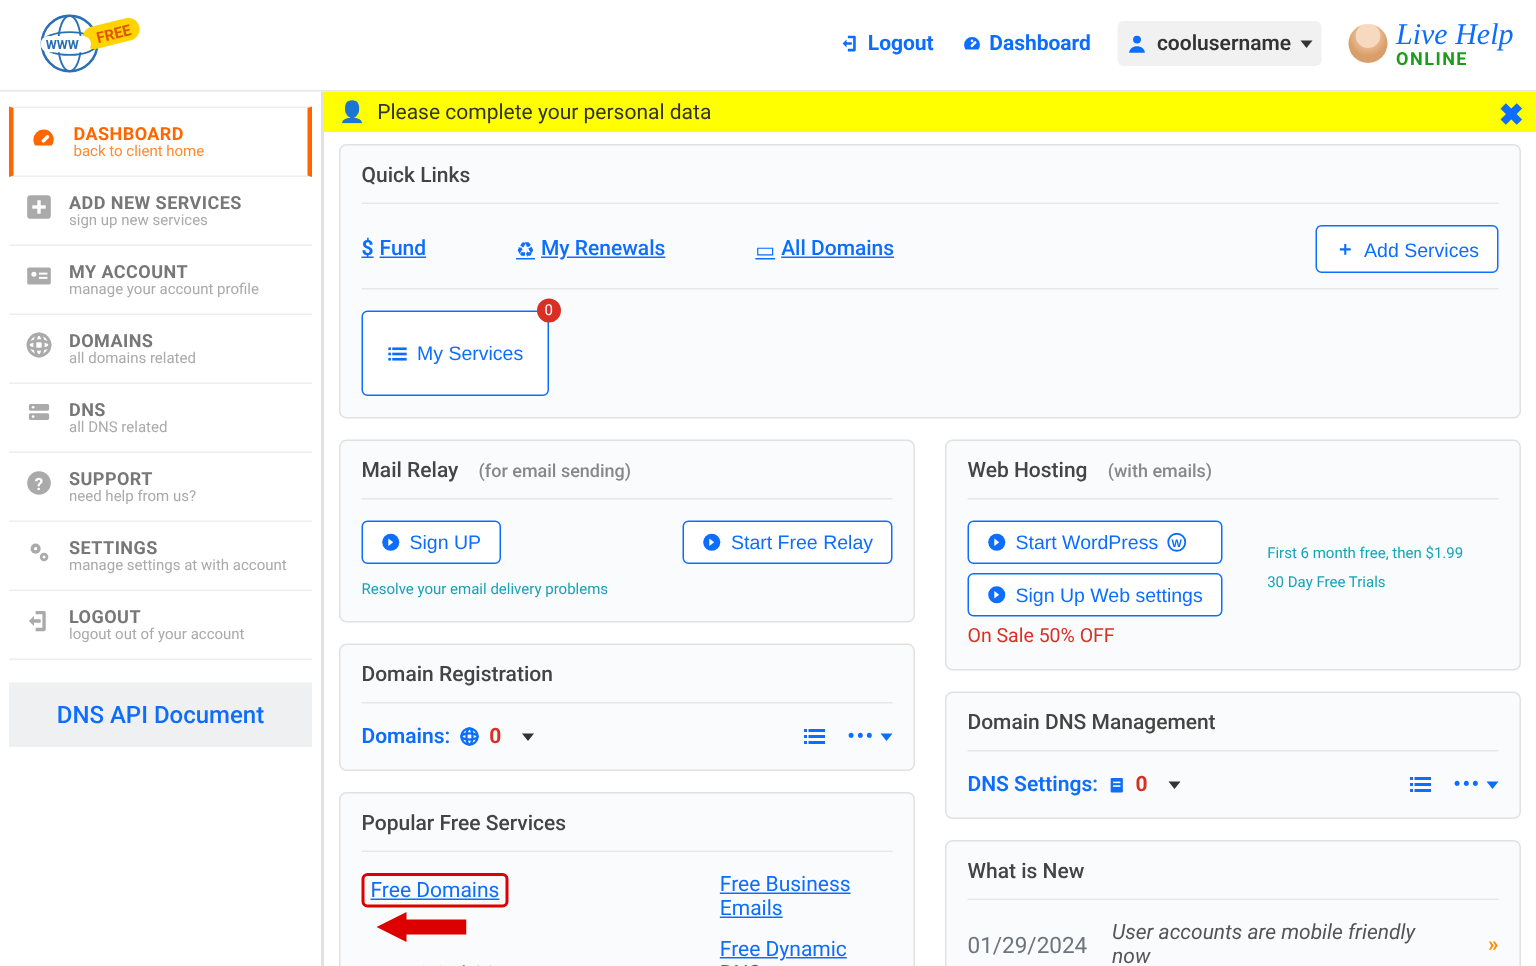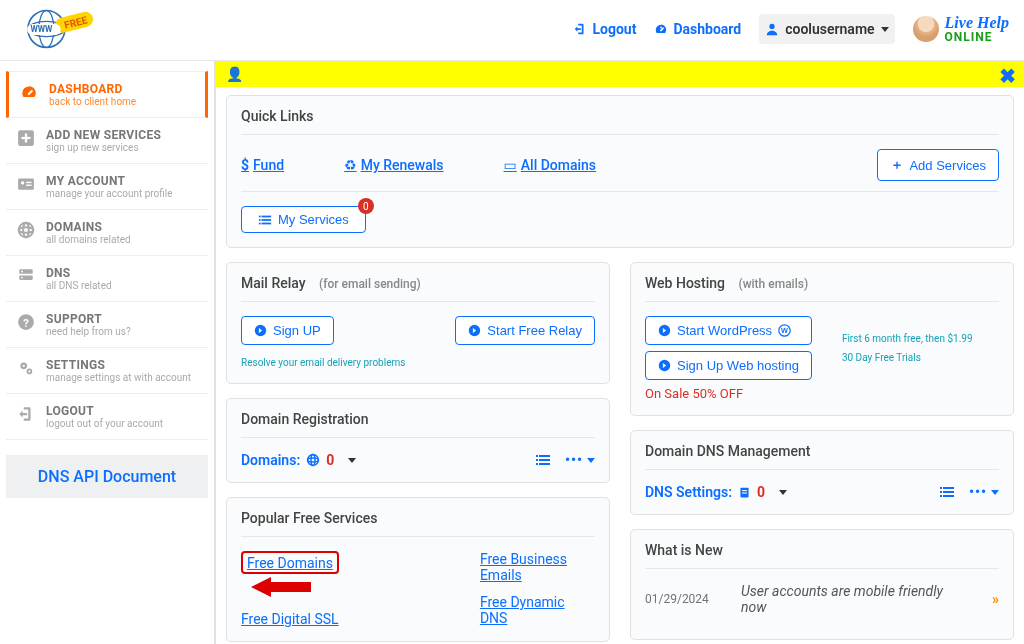--- a/index.html
+++ b/index.html
@@ -9,21 +9,21 @@
 .logo svg { width: 100%; height: 100%; }
 .topnav { display: flex; align-items: center; gap: 18px; }
 .tn-item { font-weight: 700; color: #0d6efd; cursor: pointer; display: inline-flex; align-items: center; gap: 5px; }
 .tn-item .ico { width: 14px; height: 14px; display: inline-block; }
 .userchip { background: #f1f1f1; padding: 7px 6px; border-radius: 4px; display: inline-flex; align-items: center; gap: 6px; color: #333; font-weight: 600; }
 .userchip .ico { color: #0d6efd; }
 .caret { display:inline-block; width:0; height:0; border-left:4px solid transparent; border-right:4px solid transparent; border-top:5px solid #333; }
 .livehelp { display: flex; align-items: center; gap: 6px; }
 .livehelp .agent { width: 26px; height: 26px; border-radius: 50%; background: radial-gradient(circle at 50% 30%, #f7d9c0 35%, #e7b58a 38%, #d89f6a 60%); position:relative; }
 .livehelp .txt { line-height: 1; }
-.livehelp .txt .big { font-family: Georgia, serif; font-style: italic; font-weight: 700; font-size: 16px; color: #0d6efd; }
+.livehelp .txt .big { font-family: Georgia, serif; font-style: italic; font-weight: 400; font-size: 20px; color: #0d6efd; }
 .livehelp .txt .small { font-weight: 700; color: #1a9e1a; font-size: 12px; letter-spacing: 1px; }
 .wrap { display: flex; }
 .sidebar { width: 214px; padding: 10px 6px 10px 6px; }
 .side-item { display:flex; align-items:flex-start; gap:10px; padding: 10px 10px 10px 10px; border: 1px solid #eee; border-left: none; border-right:none; background:#fff; cursor:pointer; }
 .side-item + .side-item { border-top: none; }
 .side-item .ico { width: 20px; height: 20px; color:#aaa; flex-shrink:0; display:inline-flex; align-items:center; justify-content:center; }
 .side-item .labels .t { font-size: 12px; font-weight: 700; color:#777; letter-spacing: .3px; }
 .side-item .labels .s { font-size: 10px; color:#aaa; }
 .side-item.active { border-left: 3px solid #ff6600; border-right: 3px solid #ff6600; }
 .side-item.active .ico { color:#ff6600; }
@@ -44,21 +44,21 @@
 .btn.primary { border-color:#0d6efd; }
 .pill-badge { position:absolute; top:-8px; right:-8px; background:#d93025; color:#fff; font-size:10px; border-radius:10px; padding: 0 5px; min-width:16px; height:16px; display:inline-flex; align-items:center; justify-content:center; }
 .btn-wrap { position:relative; display:inline-block; }
 .two-col { display:flex; gap: 20px; margin: 0 10px; }
 .two-col > .col { flex:1; }
 .col .card { margin-left:0; margin-right:0; }
 .hint { font-size:12px; color:#888;margin-left:10px; }
 .teal-link { color:#17a2b8; font-size:10px; cursor:pointer; }
 .sale { color:#d93025; font-size:13px; margin-top:6px; display:block; }
 .news-row { display:flex; gap:18px; align-items:center; margin-bottom:10px; }
-.news-row .date { color:#6c757d; font-size:12px; min-width: 78px; }
+.news-row .date { color:#6c757d; font-size:15px; min-width: 78px; }
 .news-row .title { font-style: italic; color: #555; }
 .news-row .chev { color:#ff8a00; font-weight:700; margin-left:6px; }
 .chev-dd { color:#ff8a00; font-weight:700; }
 .reg-head { display:flex; justify-content:space-between; align-items:center;gap:48px; }
 .reg-head .left { display:flex; align-items:center; gap:6px; color:#0d6efd; font-weight:600; }
 .reg-head .right { display:flex; align-items:center; gap:14px; }
 .iconbtn { color:#0d6efd; cursor:pointer; }
 .red-arrow { display:inline-block; vertical-align:middle; margin-left:10px; }
 .free-underline { text-decoration: underline; color:#0d6efd; cursor:pointer; }
 .red-box { border: 2.5px solid #d00; border-radius:4px; padding: 1.5px 4px; display:inline-block; }
@@ -227,20 +227,21 @@
         </span>
     </div>
     <div class="api-doc">
       <a>DNS API Document</a>
     </div>
   </div>
 
   <div class="content">
     <div class="alert">
       <span>👤</span>
+      <span class="msg">Please complete your personal data</span>
       <span class="close">✖</span>
     </div>
 
     <div class="card">
       <h3>Quick Links</h3>
       <hr class="sep">
       <div class="ql-row">
         <span class="ql-link">
           <span style="font-weight:700;">$</span>
           <span>Fund</span>
@@ -255,21 +256,21 @@
         </span>
         <span style="margin-left:auto;">
           <button class="btn primary">
             <span style="font-weight:700;">＋</span>
             <span>Add Services</span>
           </button>
         </span>
       </div>
       <hr class="sep">
       <span class="btn-wrap">
-        <button class="btn primary" style="padding:5px 16px;">
+        <button class="btn primary" style="padding:20px 16px;">
           <span>
             <svg width="14" height="14" viewBox="0 0 16 16" fill="currentColor">
                 <rect x="1" y="3" width="2" height="2"></rect>
                 <rect x="4" y="3" width="11" height="2"></rect>
                 <rect x="1" y="7" width="2" height="2"></rect>
                 <rect x="4" y="7" width="11" height="2"></rect>
                 <rect x="1" y="11" width="2" height="2"></rect>
                 <rect x="4" y="11" width="11" height="2"></rect>
               </svg>
           </span>
@@ -391,21 +392,21 @@
                     </svg>
                   </span>
               </button>
               <button class="btn primary">
                 <span>
                     <svg width="13" height="13" viewBox="0 0 16 16" fill="currentColor">
                       <circle cx="8" cy="8" r="7"></circle>
                       <path d="M6 5l4 3-4 3z" fill="#fff"></path>
                     </svg>
                   </span>
-                <span>Sign Up Web hosting</span>
+                <span>Sign Up Web settings</span>
               </button>
             </div>
             <div style="display:flex;flex-direction:column;gap:8px;">
               <span class="teal-link">First 6 month free, then $1.99</span>
               <span class="teal-link">30 Day Free Trials</span>
             </div>
           </div>
           <span class="sale">On Sale 50% OFF</span>
         </div>
 

